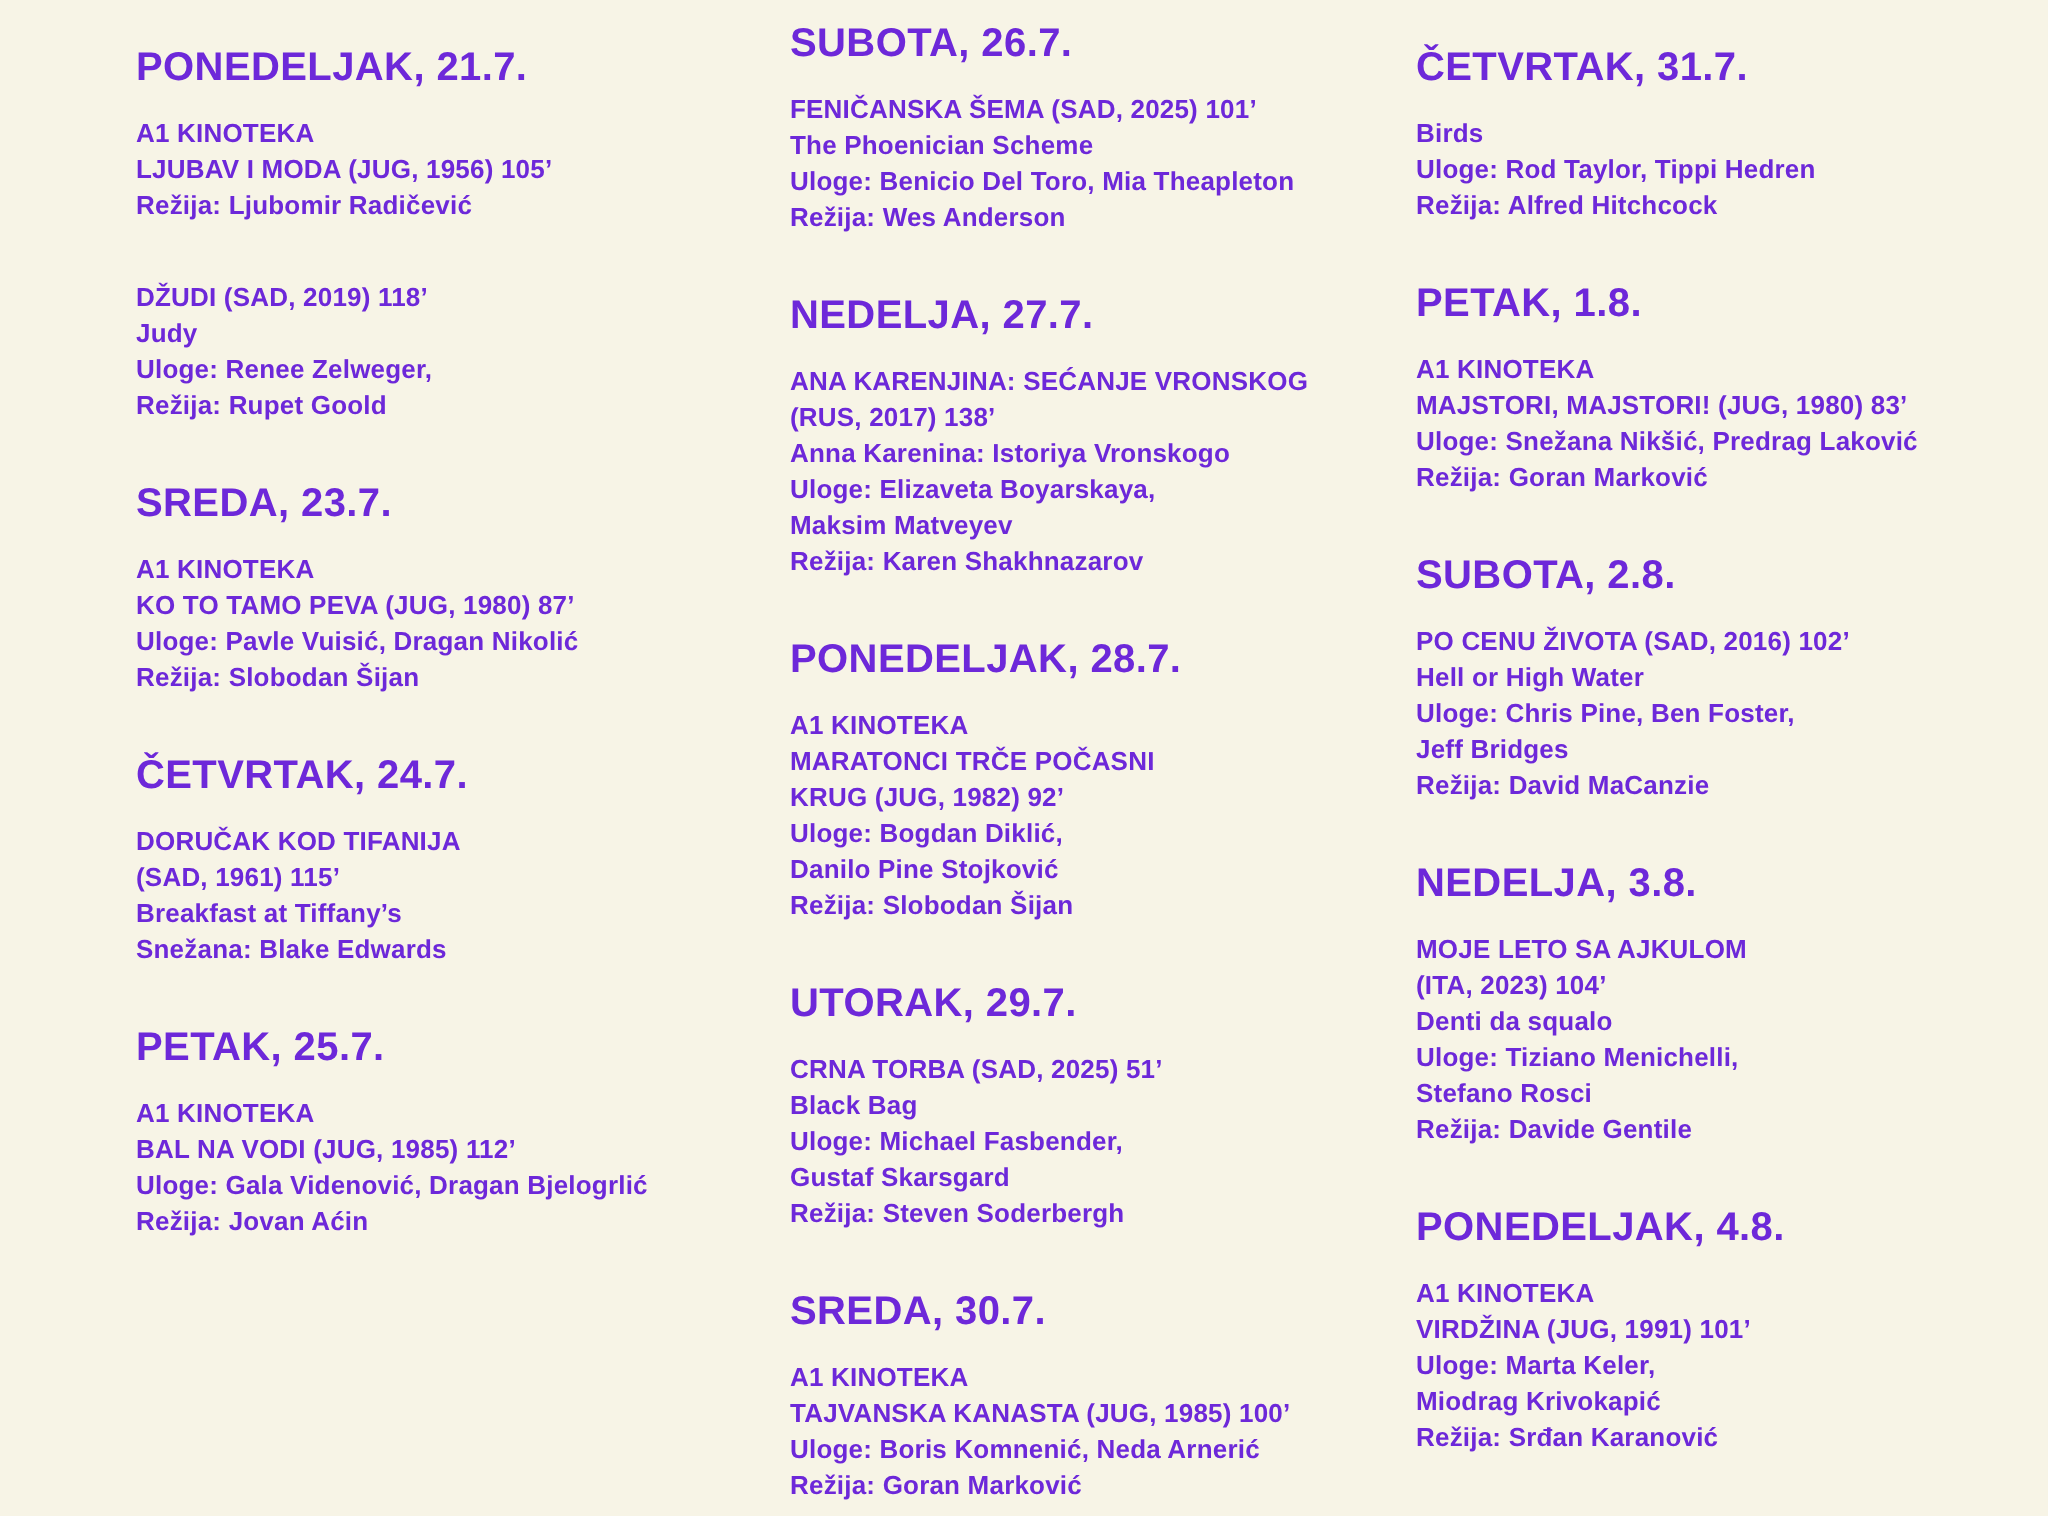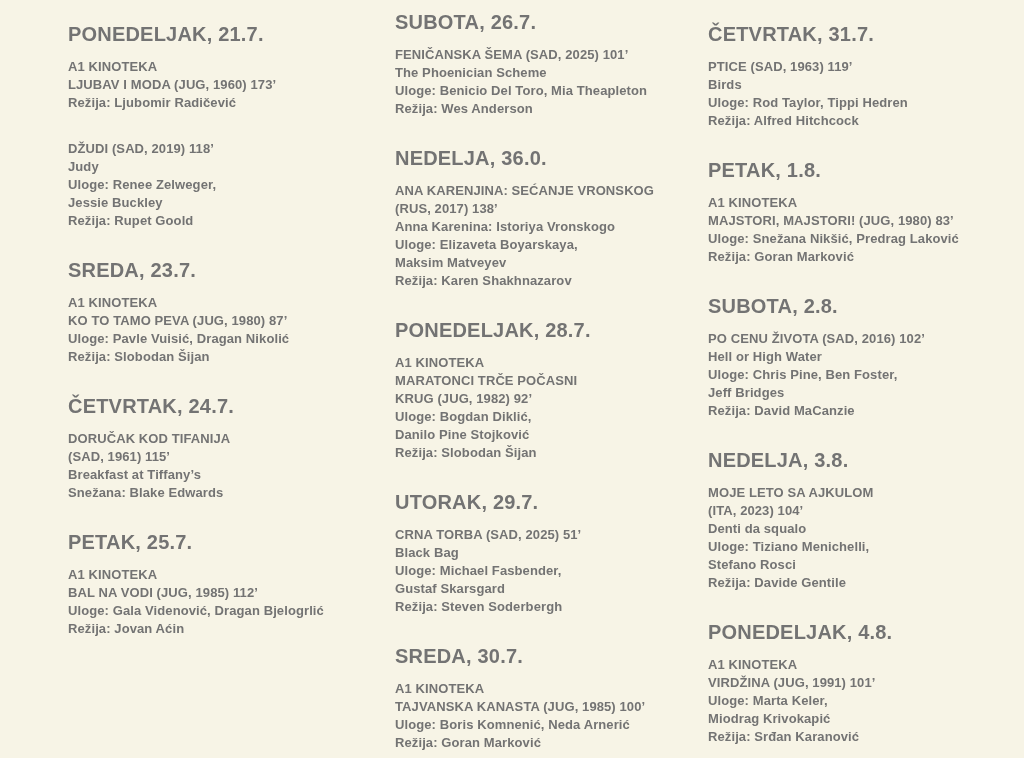--- a/index.html
+++ b/index.html
@@ -9,21 +9,21 @@
     height: 758px;
     background: #f7f4e6;
     font-family: "Liberation Sans", sans-serif;
     overflow: hidden;
   }
   .page {
     position: relative;
     width: 1024px;
     height: 758px;
     background: #f7f4e6;
-    color: #737373;
+    color: #6d28d9;
   }
   .col {
     position: absolute;
     top: 0;
   }
   .col-1 { left: 68px;  width: 315px; padding-top: 22px; }
   .col-2 { left: 395px; width: 313px; padding-top: 10px; }
   .col-3 { left: 708px; width: 310px; padding-top: 22px; }
   .entry { margin: 0 0 28px 0; }
   .day {
@@ -44,28 +44,27 @@
   }
 </style>
 </head>
 <body>
 
 <div class="page">
   <div class="col col-1">
       <section class="entry">
         <h2 class="day">PONEDELJAK, 21.7.</h2>
         <p class="line">A1 KINOTEKA</p>
-        <p class="line">LJUBAV I MODA (JUG, 1960) 173’</p>
+        <p class="line">LJUBAV I MODA (JUG, 1956) 105’</p>
         <p class="line">Režija: Ljubomir Radičević</p>
       </section>
       <section class="entry">
         <p class="line">DŽUDI (SAD, 2019) 118’</p>
         <p class="line">Judy</p>
         <p class="line">Uloge: Renee Zelweger,</p>
-        <p class="line">Jessie Buckley</p>
         <p class="line">Režija: Rupet Goold</p>
       </section>
       <section class="entry">
         <h2 class="day">SREDA, 23.7.</h2>
         <p class="line">A1 KINOTEKA</p>
         <p class="line">KO TO TAMO PEVA (JUG, 1980) 87’</p>
         <p class="line">Uloge: Pavle Vuisić, Dragan Nikolić</p>
         <p class="line">Režija: Slobodan Šijan</p>
       </section>
       <section class="entry">
@@ -85,21 +84,21 @@
     </div>
   <div class="col col-2">
       <section class="entry">
         <h2 class="day">SUBOTA, 26.7.</h2>
         <p class="line">FENIČANSKA ŠEMA (SAD, 2025) 101’</p>
         <p class="line">The Phoenician Scheme</p>
         <p class="line">Uloge: Benicio Del Toro, Mia Theapleton</p>
         <p class="line">Režija: Wes Anderson</p>
       </section>
       <section class="entry">
-        <h2 class="day">NEDELJA, 36.0.</h2>
+        <h2 class="day">NEDELJA, 27.7.</h2>
         <p class="line">ANA KARENJINA: SEĆANJE VRONSKOG</p>
         <p class="line">(RUS, 2017) 138’</p>
         <p class="line">Anna Karenina: Istoriya Vronskogo</p>
         <p class="line">Uloge: Elizaveta Boyarskaya,</p>
         <p class="line">Maksim Matveyev</p>
         <p class="line">Režija: Karen Shakhnazarov</p>
       </section>
       <section class="entry">
         <h2 class="day">PONEDELJAK, 28.7.</h2>
         <p class="line">A1 KINOTEKA</p>
@@ -121,21 +120,20 @@
         <h2 class="day">SREDA, 30.7.</h2>
         <p class="line">A1 KINOTEKA</p>
         <p class="line">TAJVANSKA KANASTA (JUG, 1985) 100’</p>
         <p class="line">Uloge: Boris Komnenić, Neda Arnerić</p>
         <p class="line">Režija: Goran Marković</p>
       </section>
     </div>
   <div class="col col-3">
       <section class="entry">
         <h2 class="day">ČETVRTAK, 31.7.</h2>
-        <p class="line">PTICE (SAD, 1963) 119’</p>
         <p class="line">Birds</p>
         <p class="line">Uloge: Rod Taylor, Tippi Hedren</p>
         <p class="line">Režija: Alfred Hitchcock</p>
       </section>
       <section class="entry">
         <h2 class="day">PETAK, 1.8.</h2>
         <p class="line">A1 KINOTEKA</p>
         <p class="line">MAJSTORI, MAJSTORI! (JUG, 1980) 83’</p>
         <p class="line">Uloge: Snežana Nikšić, Predrag Laković</p>
         <p class="line">Režija: Goran Marković</p>

